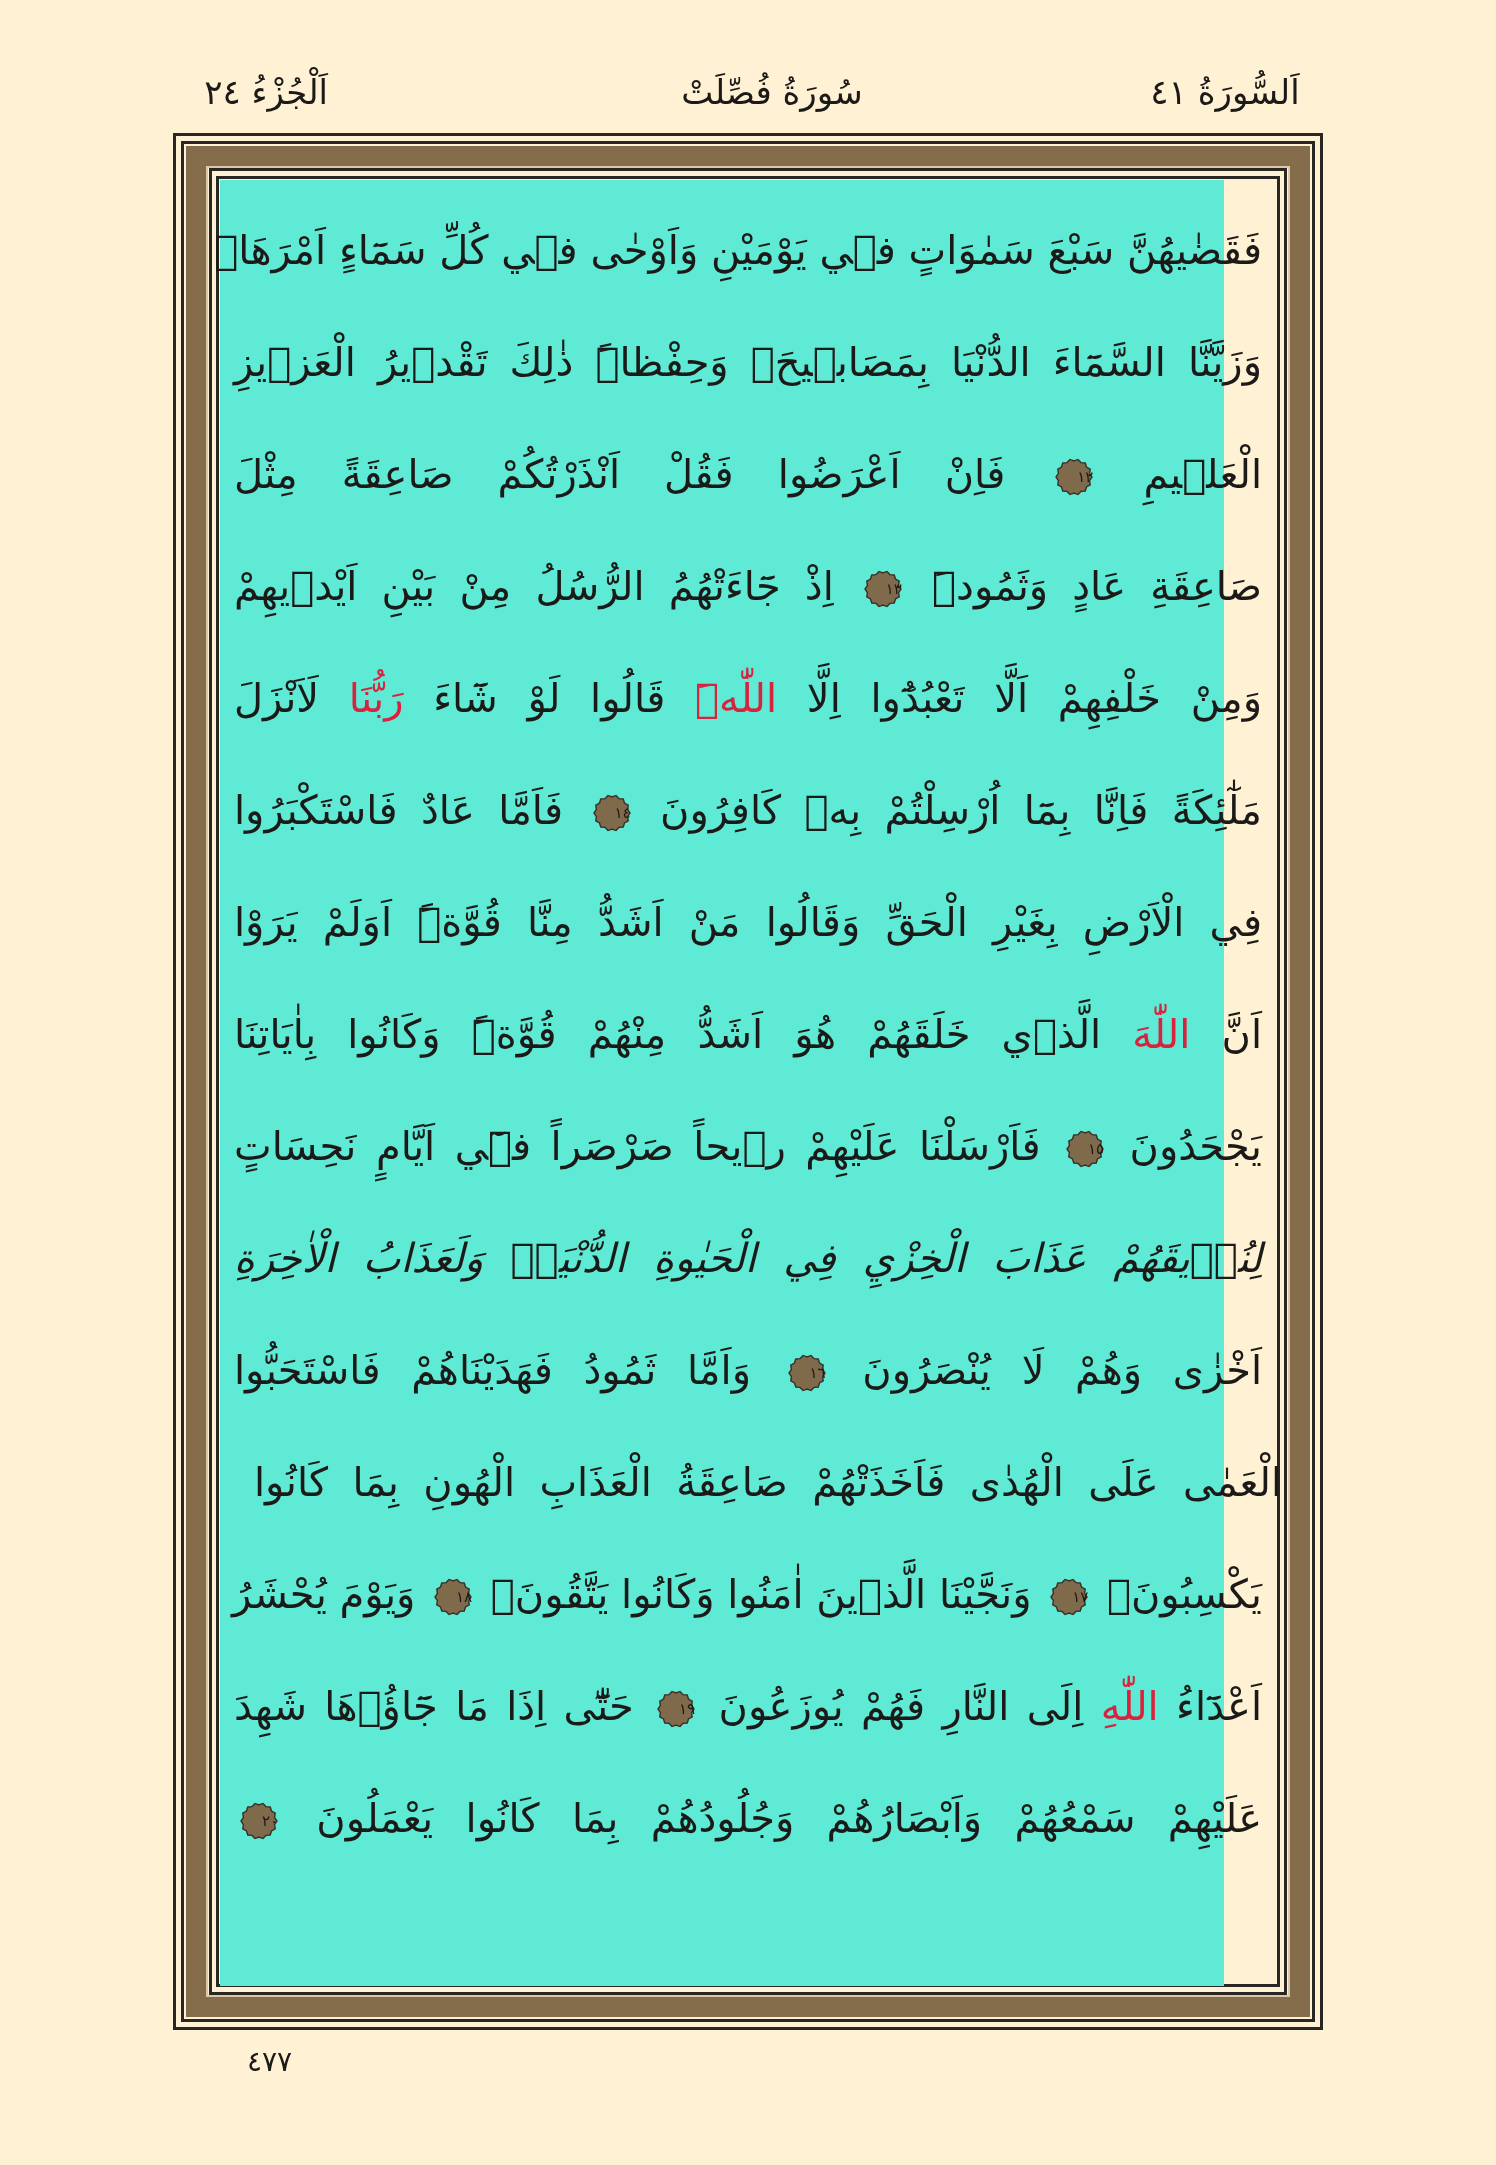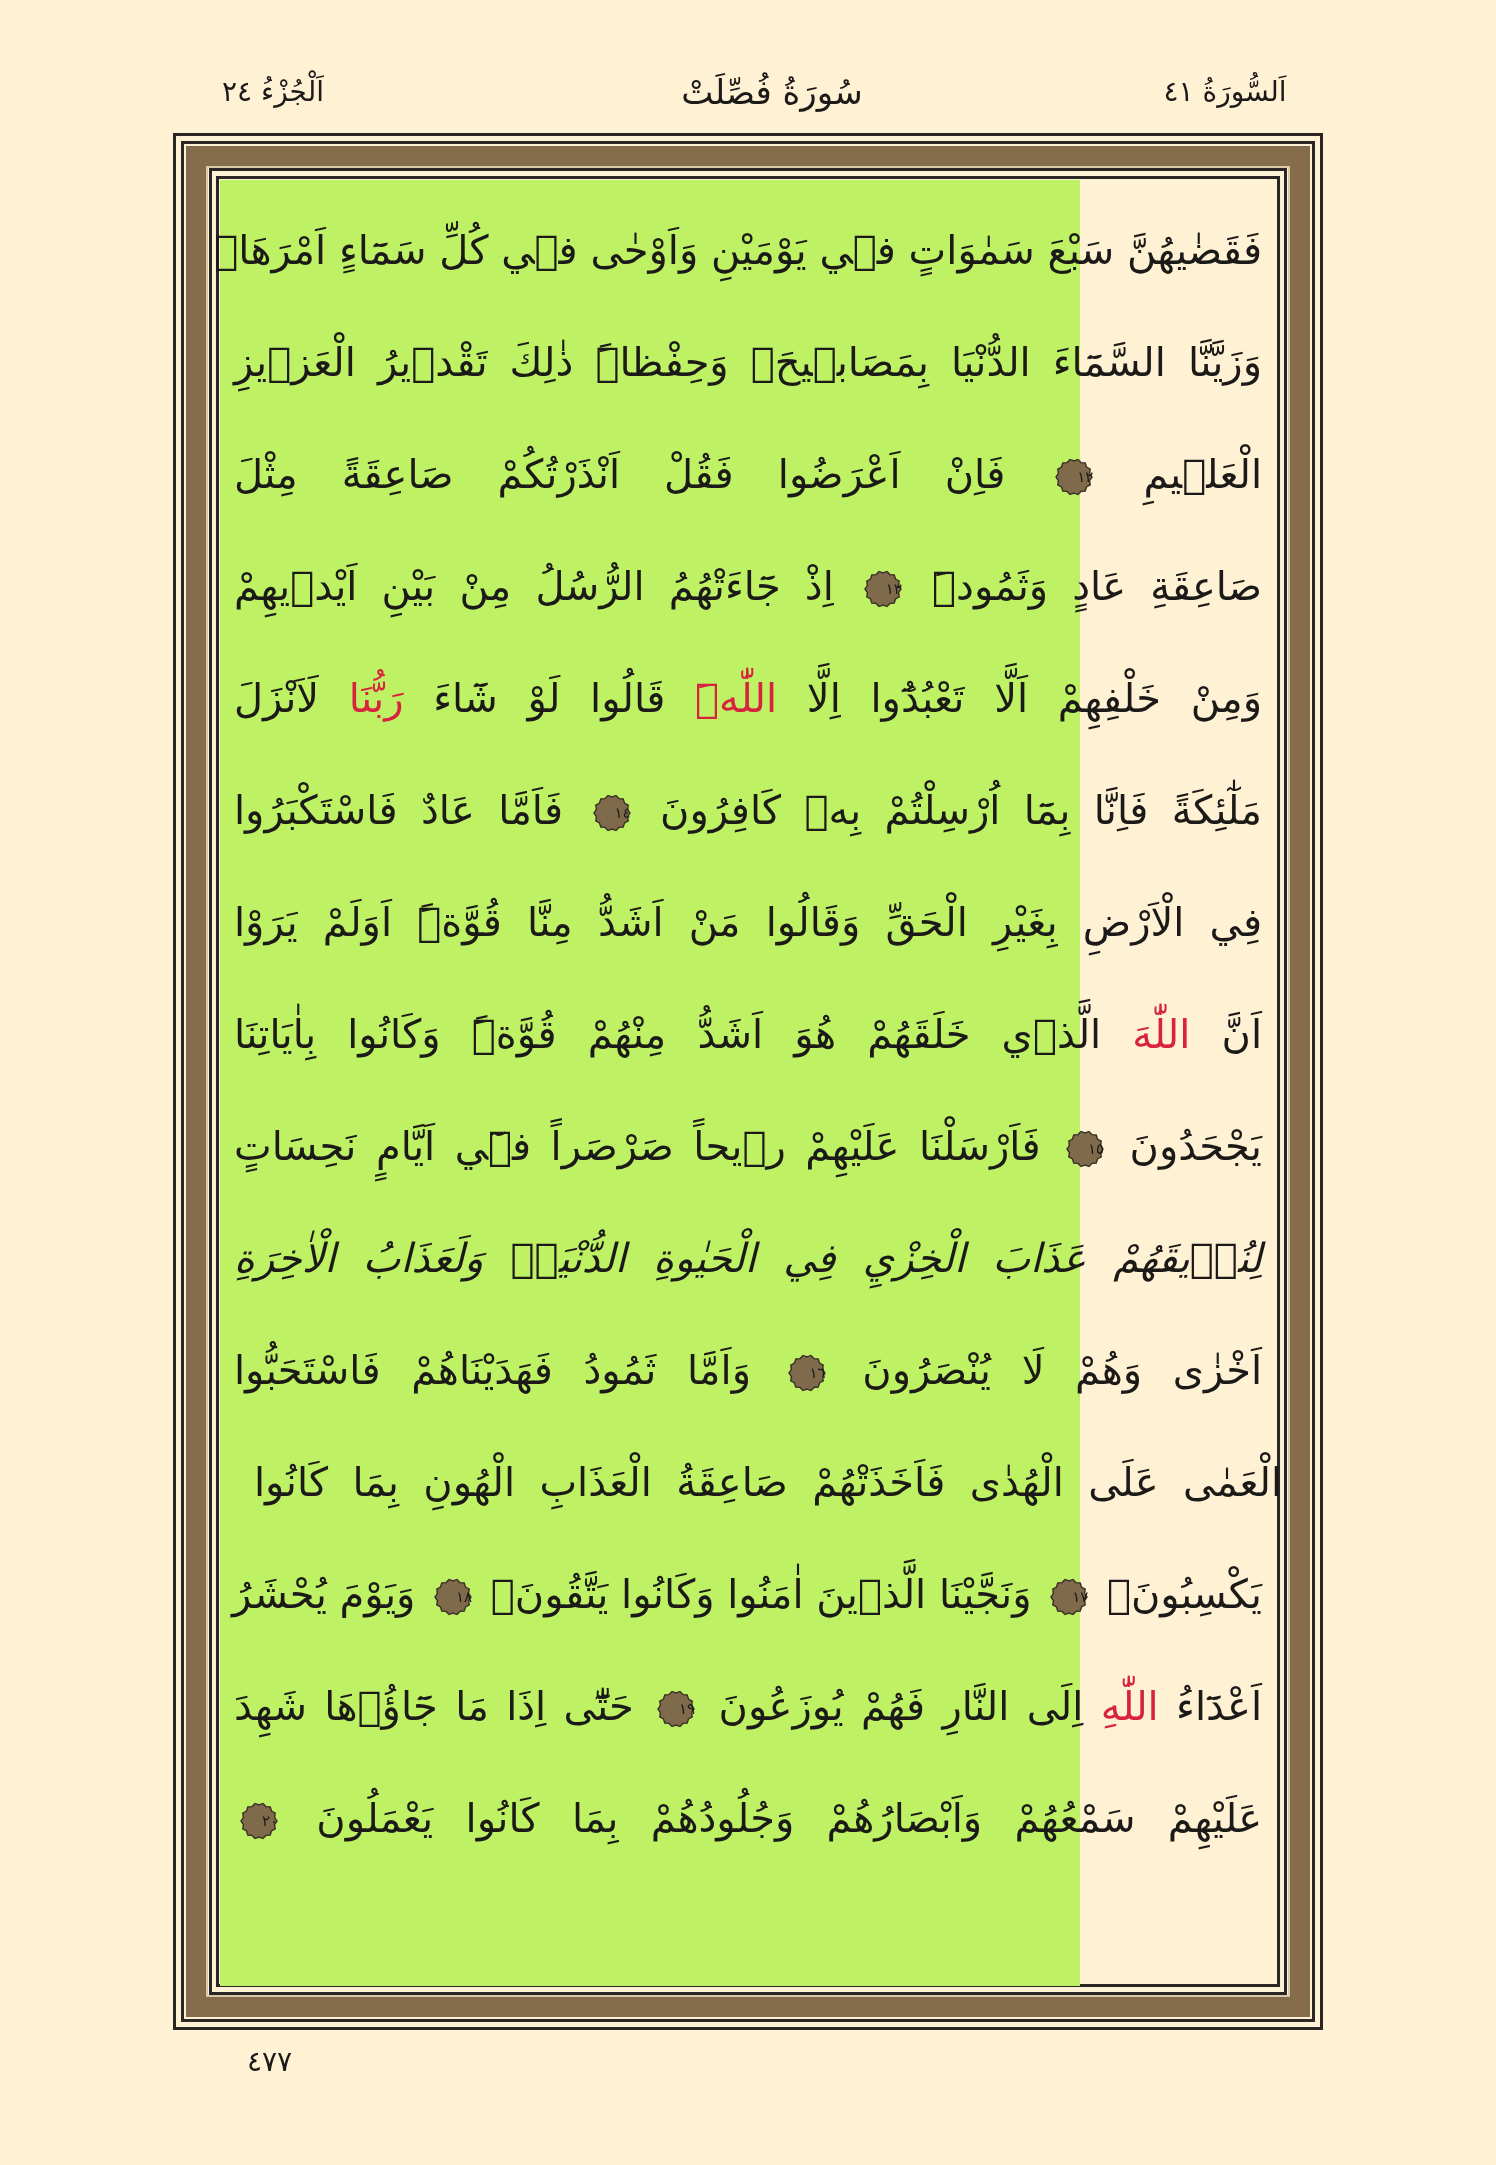--- a/index.html
+++ b/index.html
@@ -9,21 +9,21 @@
     position: relative;
     overflow: hidden;
     font-family: "DejaVu Sans", sans-serif;
     color: #1c1a18;
   }
   .header {
     position: absolute; top: 62px; left: 0; width: 1496px; height: 60px;
   }
   .hdr {
     position: absolute; top: 0; height: 60px; line-height: 60px;
-    font-size: 28px; direction: rtl; white-space: nowrap;
+    font-size: 34px; direction: rtl; white-space: nowrap;
     font-family: "DejaVu Sans", sans-serif;
   }
   .hdr-juz   { left: 218px; width: 110px; text-align: center; }
   .hdr-surah { left: 664px; width: 216px; text-align: center; font-size: 34px; }
   .hdr-num   { left: 1150px; width: 150px; text-align: center; }
 
   
   .frame {
     position: absolute; left: 173px; top: 133px; width: 1150px; height: 1897px;
     box-sizing: border-box;
@@ -33,22 +33,22 @@
   .ln2 { left: 8px; top: 8px; right: 8px; bottom: 8px; }
   .band {
     position: absolute; left: 13px; top: 13px; right: 13px; bottom: 13px;
     border: 20px solid #856D4C; box-sizing: border-box;
     outline: 2px solid #d9c9a8; outline-offset: -22px;
   }
   .ln3 { left: 36px; top: 35px; right: 36px; bottom: 35px; }
   .ln4 { left: 43px; top: 43px; right: 43px; bottom: 43px; }
 
   .page {
-    position: absolute; left: 220px; top: 180px; width: 860px; height: 1806px;
-    background: #bef264;
+    position: absolute; left: 220px; top: 180px; width: 1004px; height: 1806px;
+    background: #5eead4;
   }
   .line {
     position: absolute; left: 14px; width: 1028px; height: 112px;
     direction: rtl; text-align: justify; text-align-last: justify;
     font-family: "DejaVu Sans", sans-serif;
     font-size: 40px; line-height: 112px; white-space: nowrap;
     color: #1c1a18;
   }
   .red { color: #D8233F; }
   .ayah {

